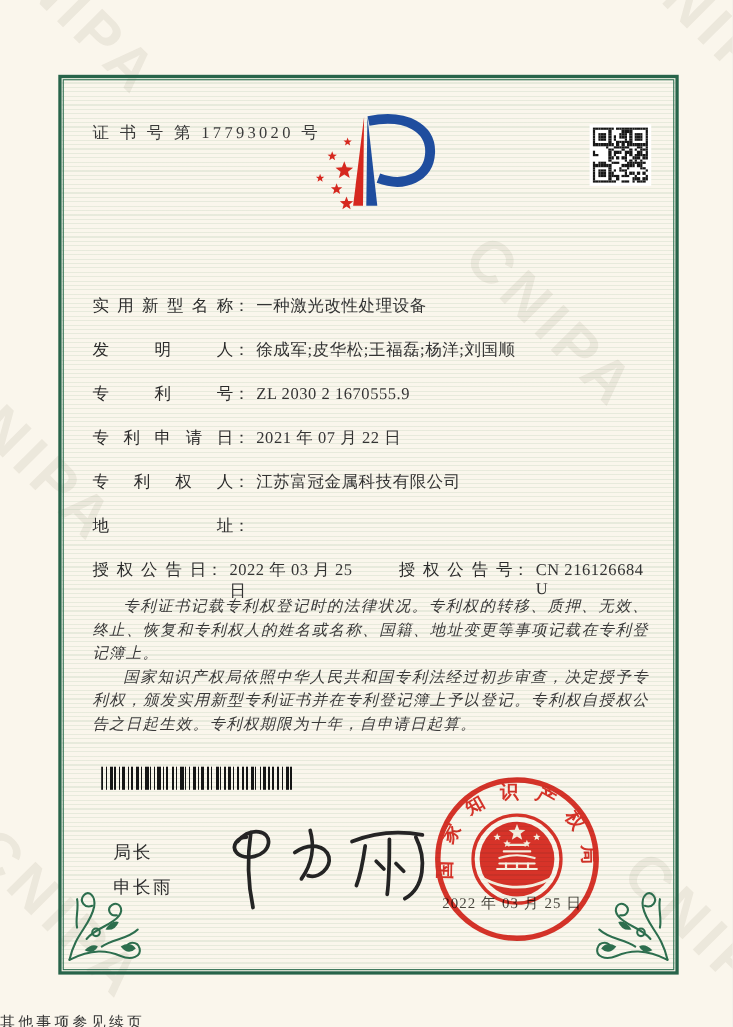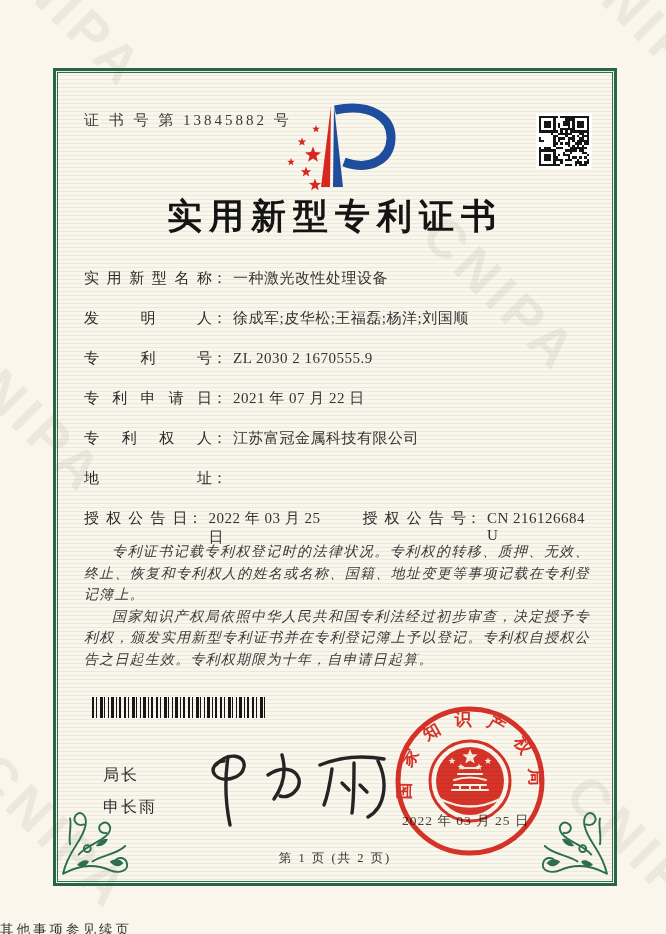--- a/index.html
+++ b/index.html
@@ -83,21 +83,21 @@
   <div class="wm" style="left:-30px; top:-22px;">CNIPA</div>
   <div class="wm" style="left:552px; top:-6px;">CNIPA</div>
   <div class="wm" style="left:404px; top:262px;">CNIPA</div>
   <div class="wm" style="left:-70px; top:384px;">CNIPA</div>
   <div class="wm" style="left:-44px; top:800px;">CNIPA</div>
   <div class="wm" style="left:548px; top:822px;">CNIPA</div>
 
   <div class="frame">
     <div class="frame-inner-line"></div>
 
-    <div class="cert-no">证 书 号 第 13845882 号</div>
+    <div class="cert-no">证 书 号 第 17793020 号</div>
 
     <div class="logo">
       <svg width="130" height="92" viewBox="0 0 130 92">
         <g fill="#d6281f">
           <path transform="translate(38,28) scale(0.5)" d="M0,-8 L2,-2.75 7.61,-2.47 3.23,1.05 4.7,6.47 0,3.4 -4.7,6.47 -3.23,1.05 -7.61,-2.47 -2,-2.75 Z"></path>
           <path transform="translate(24,41) scale(0.56)" d="M0,-8 L2,-2.75 7.61,-2.47 3.23,1.05 4.7,6.47 0,3.4 -4.7,6.47 -3.23,1.05 -7.61,-2.47 -2,-2.75 Z"></path>
           <path transform="translate(35,54) scale(1.05)" d="M0,-8 L2,-2.75 7.61,-2.47 3.23,1.05 4.7,6.47 0,3.4 -4.7,6.47 -3.23,1.05 -7.61,-2.47 -2,-2.75 Z"></path>
           <path transform="translate(13,61) scale(0.5)" d="M0,-8 L2,-2.75 7.61,-2.47 3.23,1.05 4.7,6.47 0,3.4 -4.7,6.47 -3.23,1.05 -7.61,-2.47 -2,-2.75 Z"></path>
           <path transform="translate(28,71) scale(0.68)" d="M0,-8 L2,-2.75 7.61,-2.47 3.23,1.05 4.7,6.47 0,3.4 -4.7,6.47 -3.23,1.05 -7.61,-2.47 -2,-2.75 Z"></path>
           <path transform="translate(37,84) scale(0.8)" d="M0,-8 L2,-2.75 7.61,-2.47 3.23,1.05 4.7,6.47 0,3.4 -4.7,6.47 -3.23,1.05 -7.61,-2.47 -2,-2.75 Z"></path>
@@ -346,21 +346,20 @@
           <div style="grid-area: 21 / 12;"></div>
           <div style="grid-area: 21 / 13;"></div>
           <div style="grid-area: 21 / 14;"></div>
           <div style="grid-area: 21 / 16;"></div>
           <div style="grid-area: 21 / 18;"></div>
           <div style="grid-area: 21 / 19;"></div>
           <div style="grid-area: 21 / 20;"></div>
         </div>
     </div>
 
-    <div class="title">实用新型专利证书</div>
 
     <div class="fields">
       <div class="field-row">
         <span class="f-label">
             <span>实</span>
             <span>用</span>
             <span>新</span>
             <span>型</span>
             <span>名</span>
             <span>称</span>
@@ -523,17 +522,16 @@
           <circle cx="34" cy="97" r="4"></circle>
         </g>
         <g fill="#2d6e4e">
           <path d="M44,94 q6,-10 14,-8 q-4,10 -14,8"></path>
           <path d="M60,112 q10,-6 16,2 q-8,8 -16,-2"></path>
           <path d="M22,116 q8,-8 14,-4 q-5,9 -14,4"></path>
         </g>
       </svg>
     </div>
 
-    <div class="page-num">第 1 页 (共 2 页)</div>
   </div>
 
   <div class="cont-note">其他事项参见续页</div>
 </div>
 
 </body></html>

